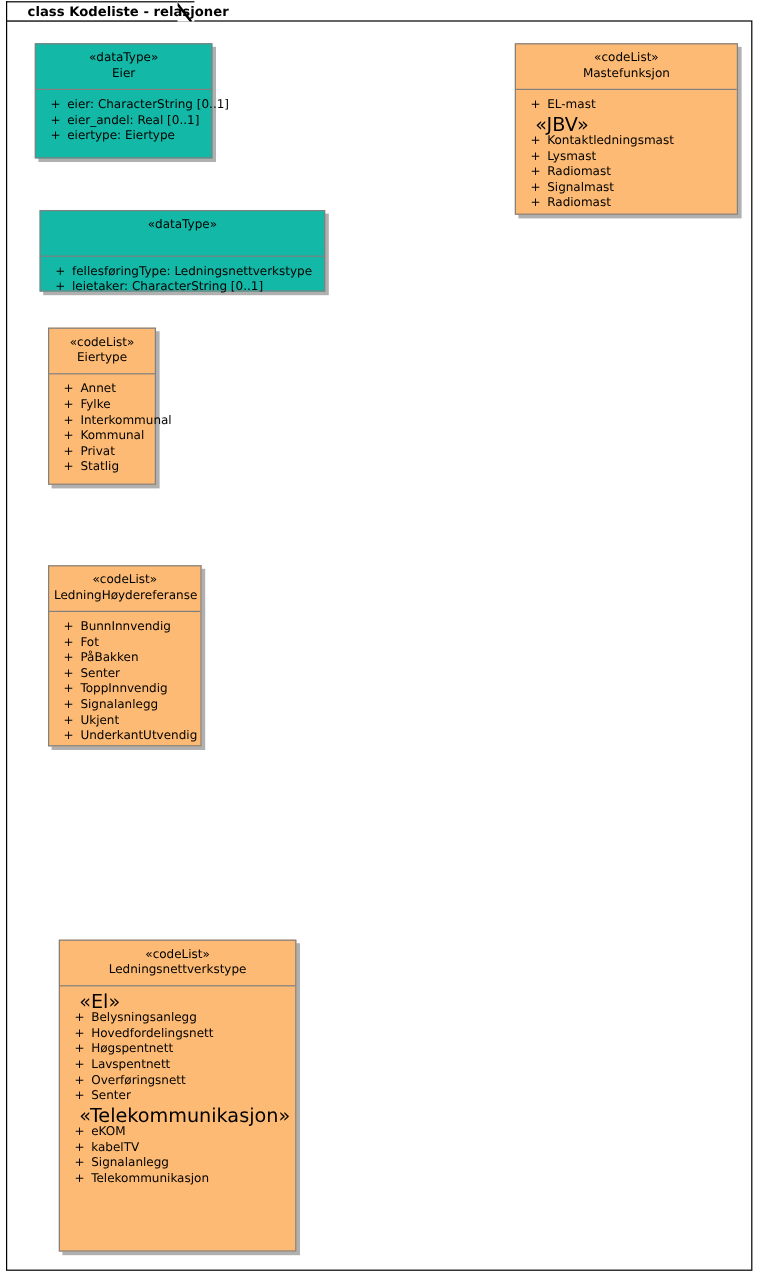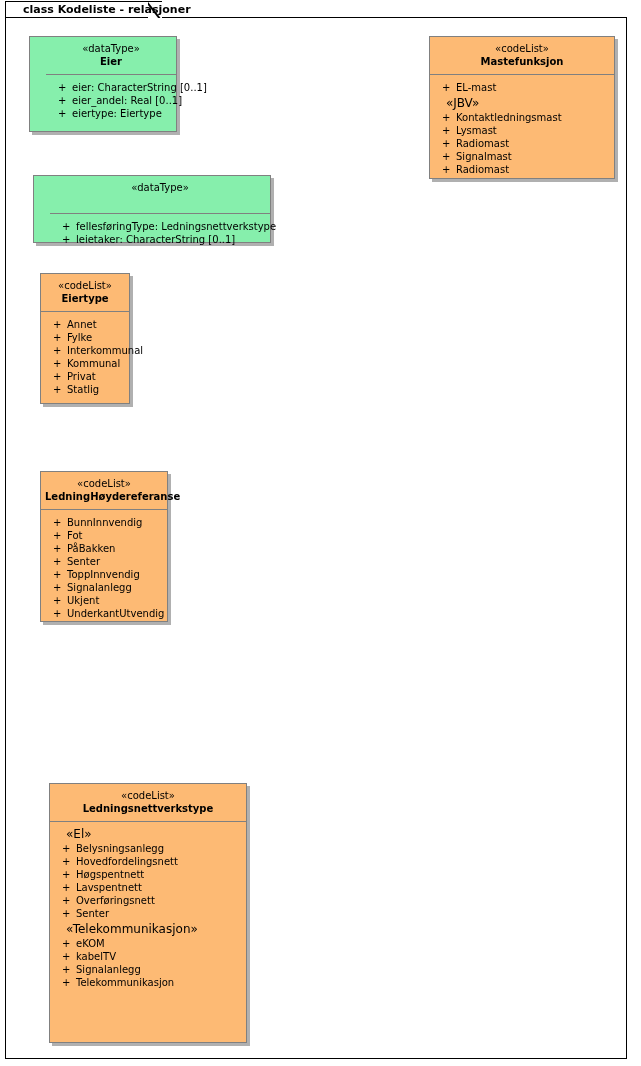--- a/index.html
+++ b/index.html
@@ -84,41 +84,40 @@
   }
 
   
   .uml-box {
     position: absolute;
     box-sizing: border-box;
     border: 1px solid #808080;
     box-shadow: 3px 3px 0 0 #b0b0b0;
   }
   .uml-box.datatype {
-    background: #86efac;
-    padding-left: 16px;
+    background: #14b8a6;
   }
   .uml-box.codelist {
     background: #fdba74;
   }
   .uml-header {
     box-sizing: border-box;
     border-bottom: 1px solid #808080;
     text-align: center;
     padding: 5px 4px 6px 4px;
   }
   .uml-stereotype {
     font-size: 10px;
     color: #000000;
     line-height: 13px;
     white-space: nowrap;
   }
   .uml-name {
     font-size: 10px;
-    font-weight: bold;
+    font-weight: normal;
     color: #000000;
     line-height: 13px;
     white-space: nowrap;
   }
   .uml-body {
     box-sizing: border-box;
     padding: 6px 4px 5px 4px;
   }
   .uml-attr {
     font-size: 10px;
@@ -127,21 +126,21 @@
     white-space: nowrap;
     position: relative;
     padding-left: 22px;
   }
   .uml-attr .vis {
     position: absolute;
     left: 8px;
     top: 0;
   }
   .uml-group {
-    font-size: 12px;
+    font-size: 16px;
     color: #000000;
     line-height: 13px;
     white-space: nowrap;
     padding-left: 12px;
     margin-top: 3px;
     margin-bottom: 1px;
   }
   .uml-group.first {
     margin-top: 0;
   }

